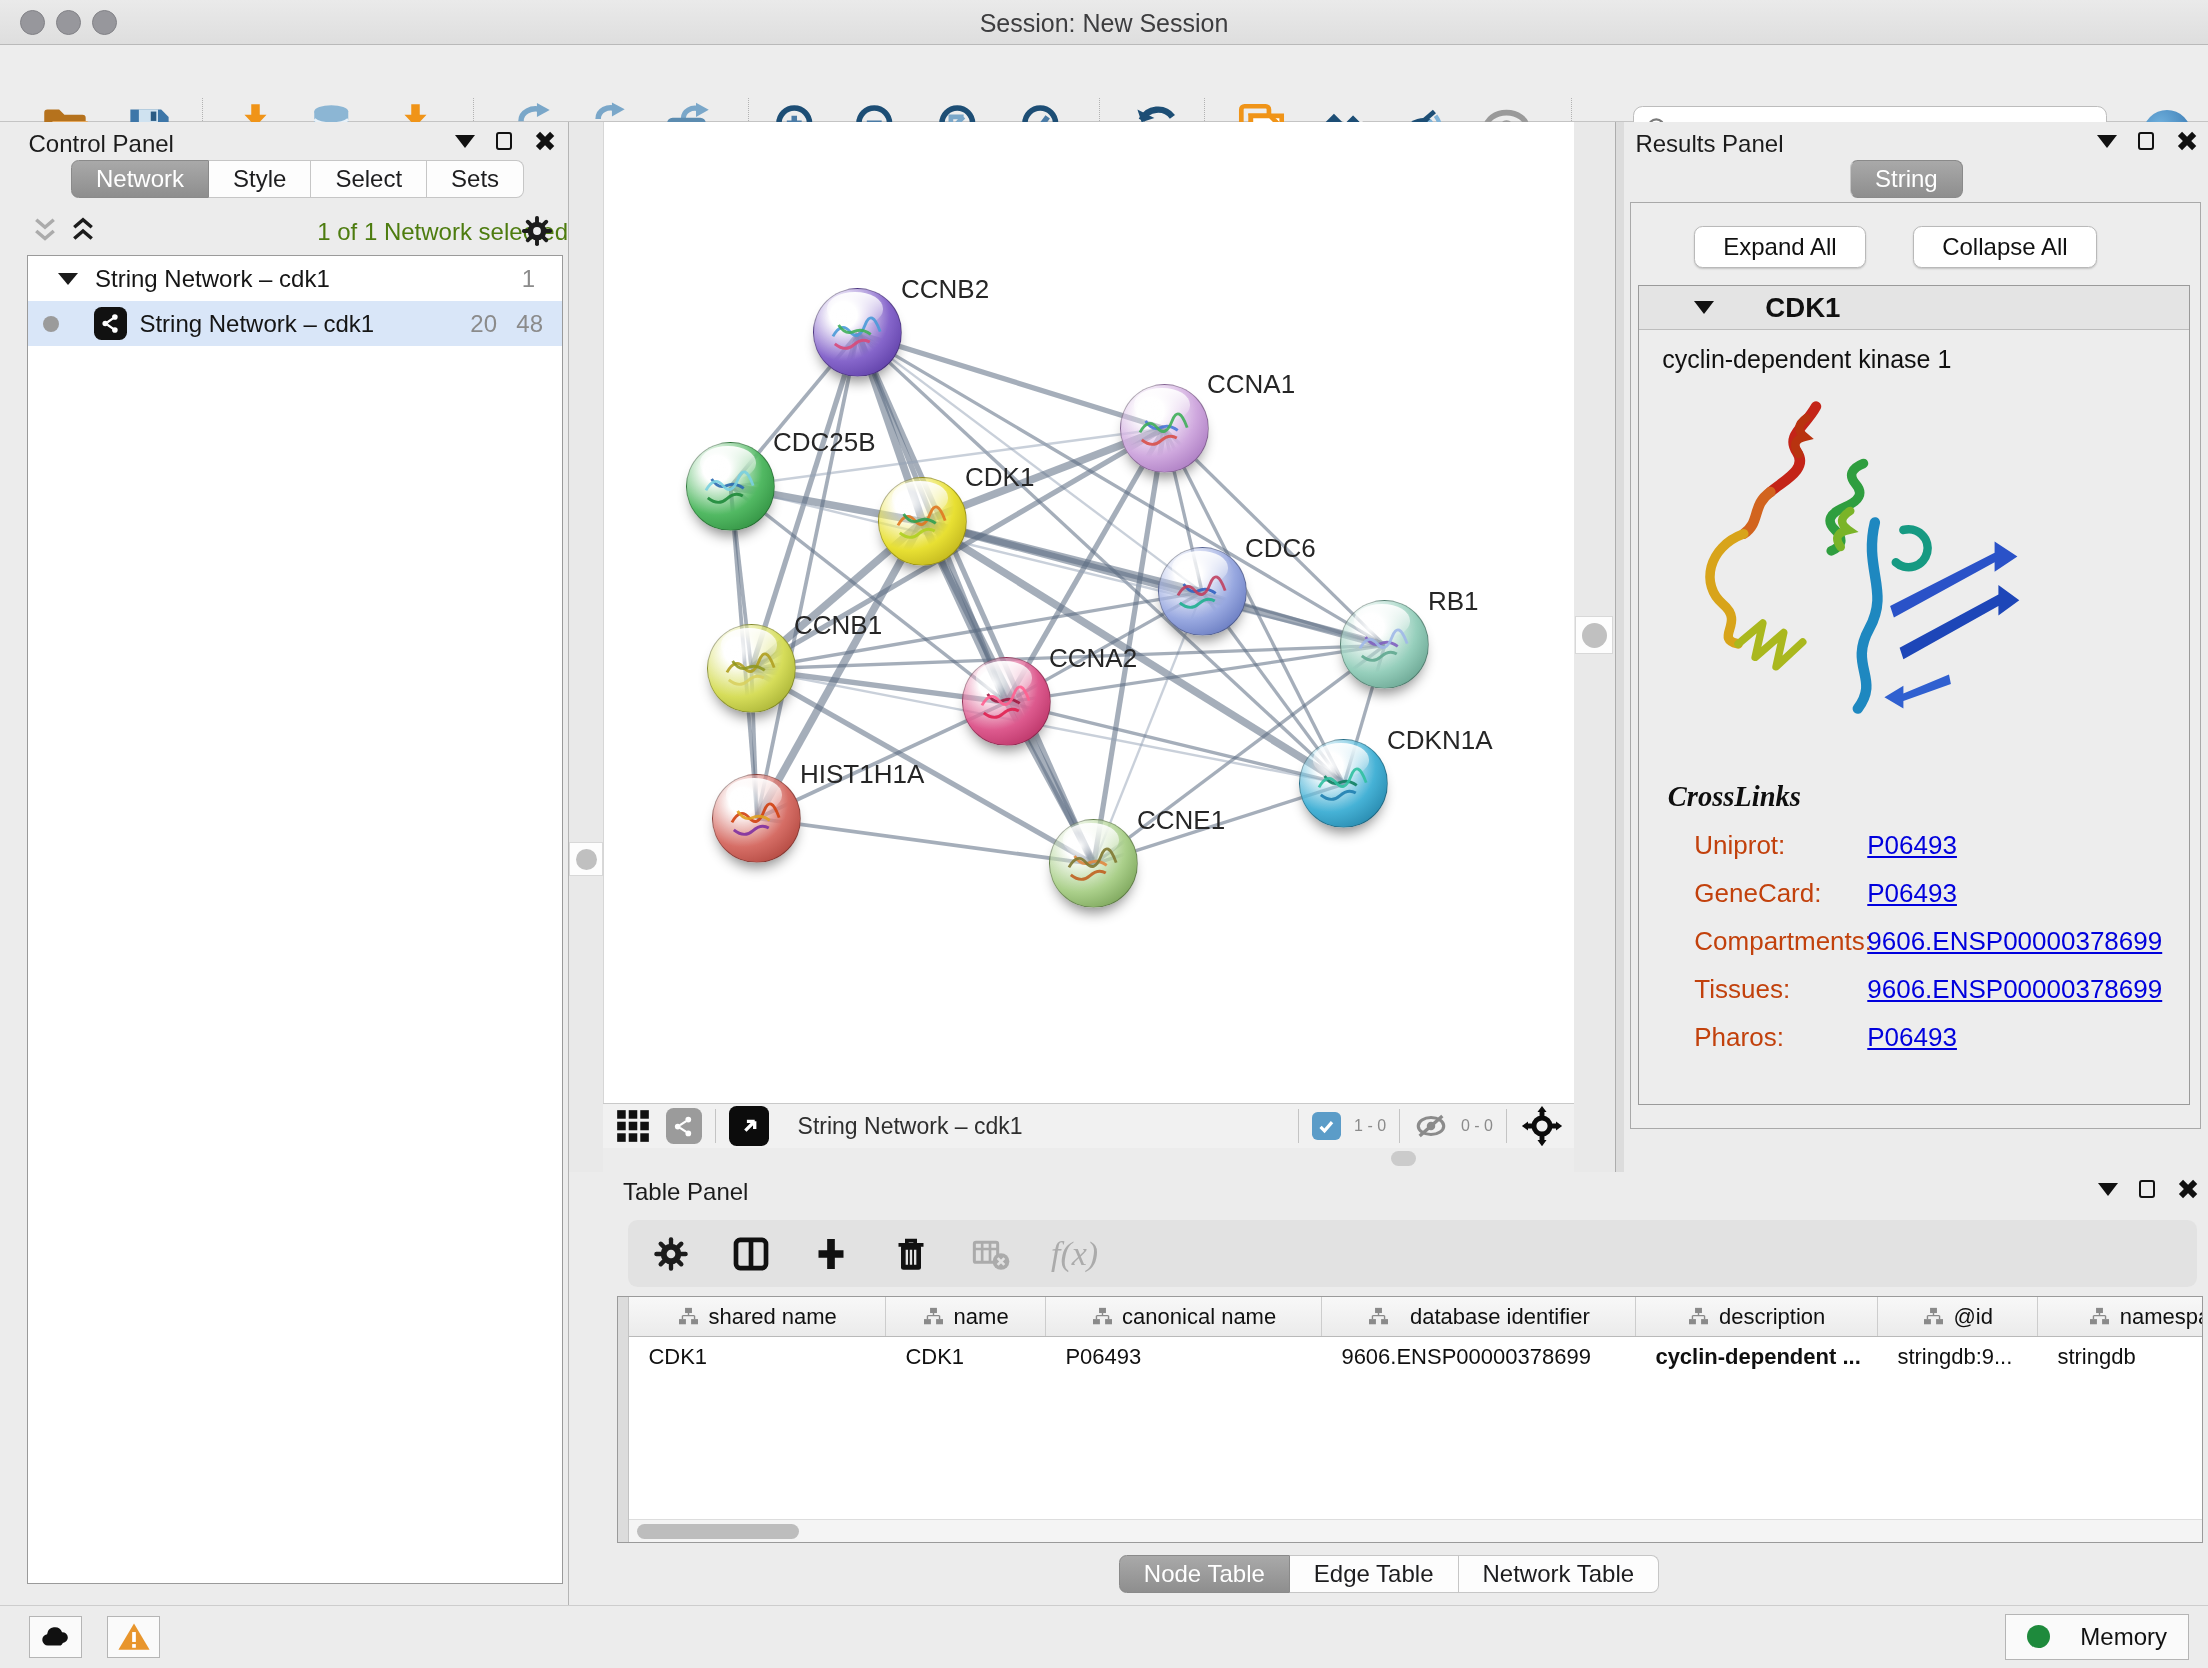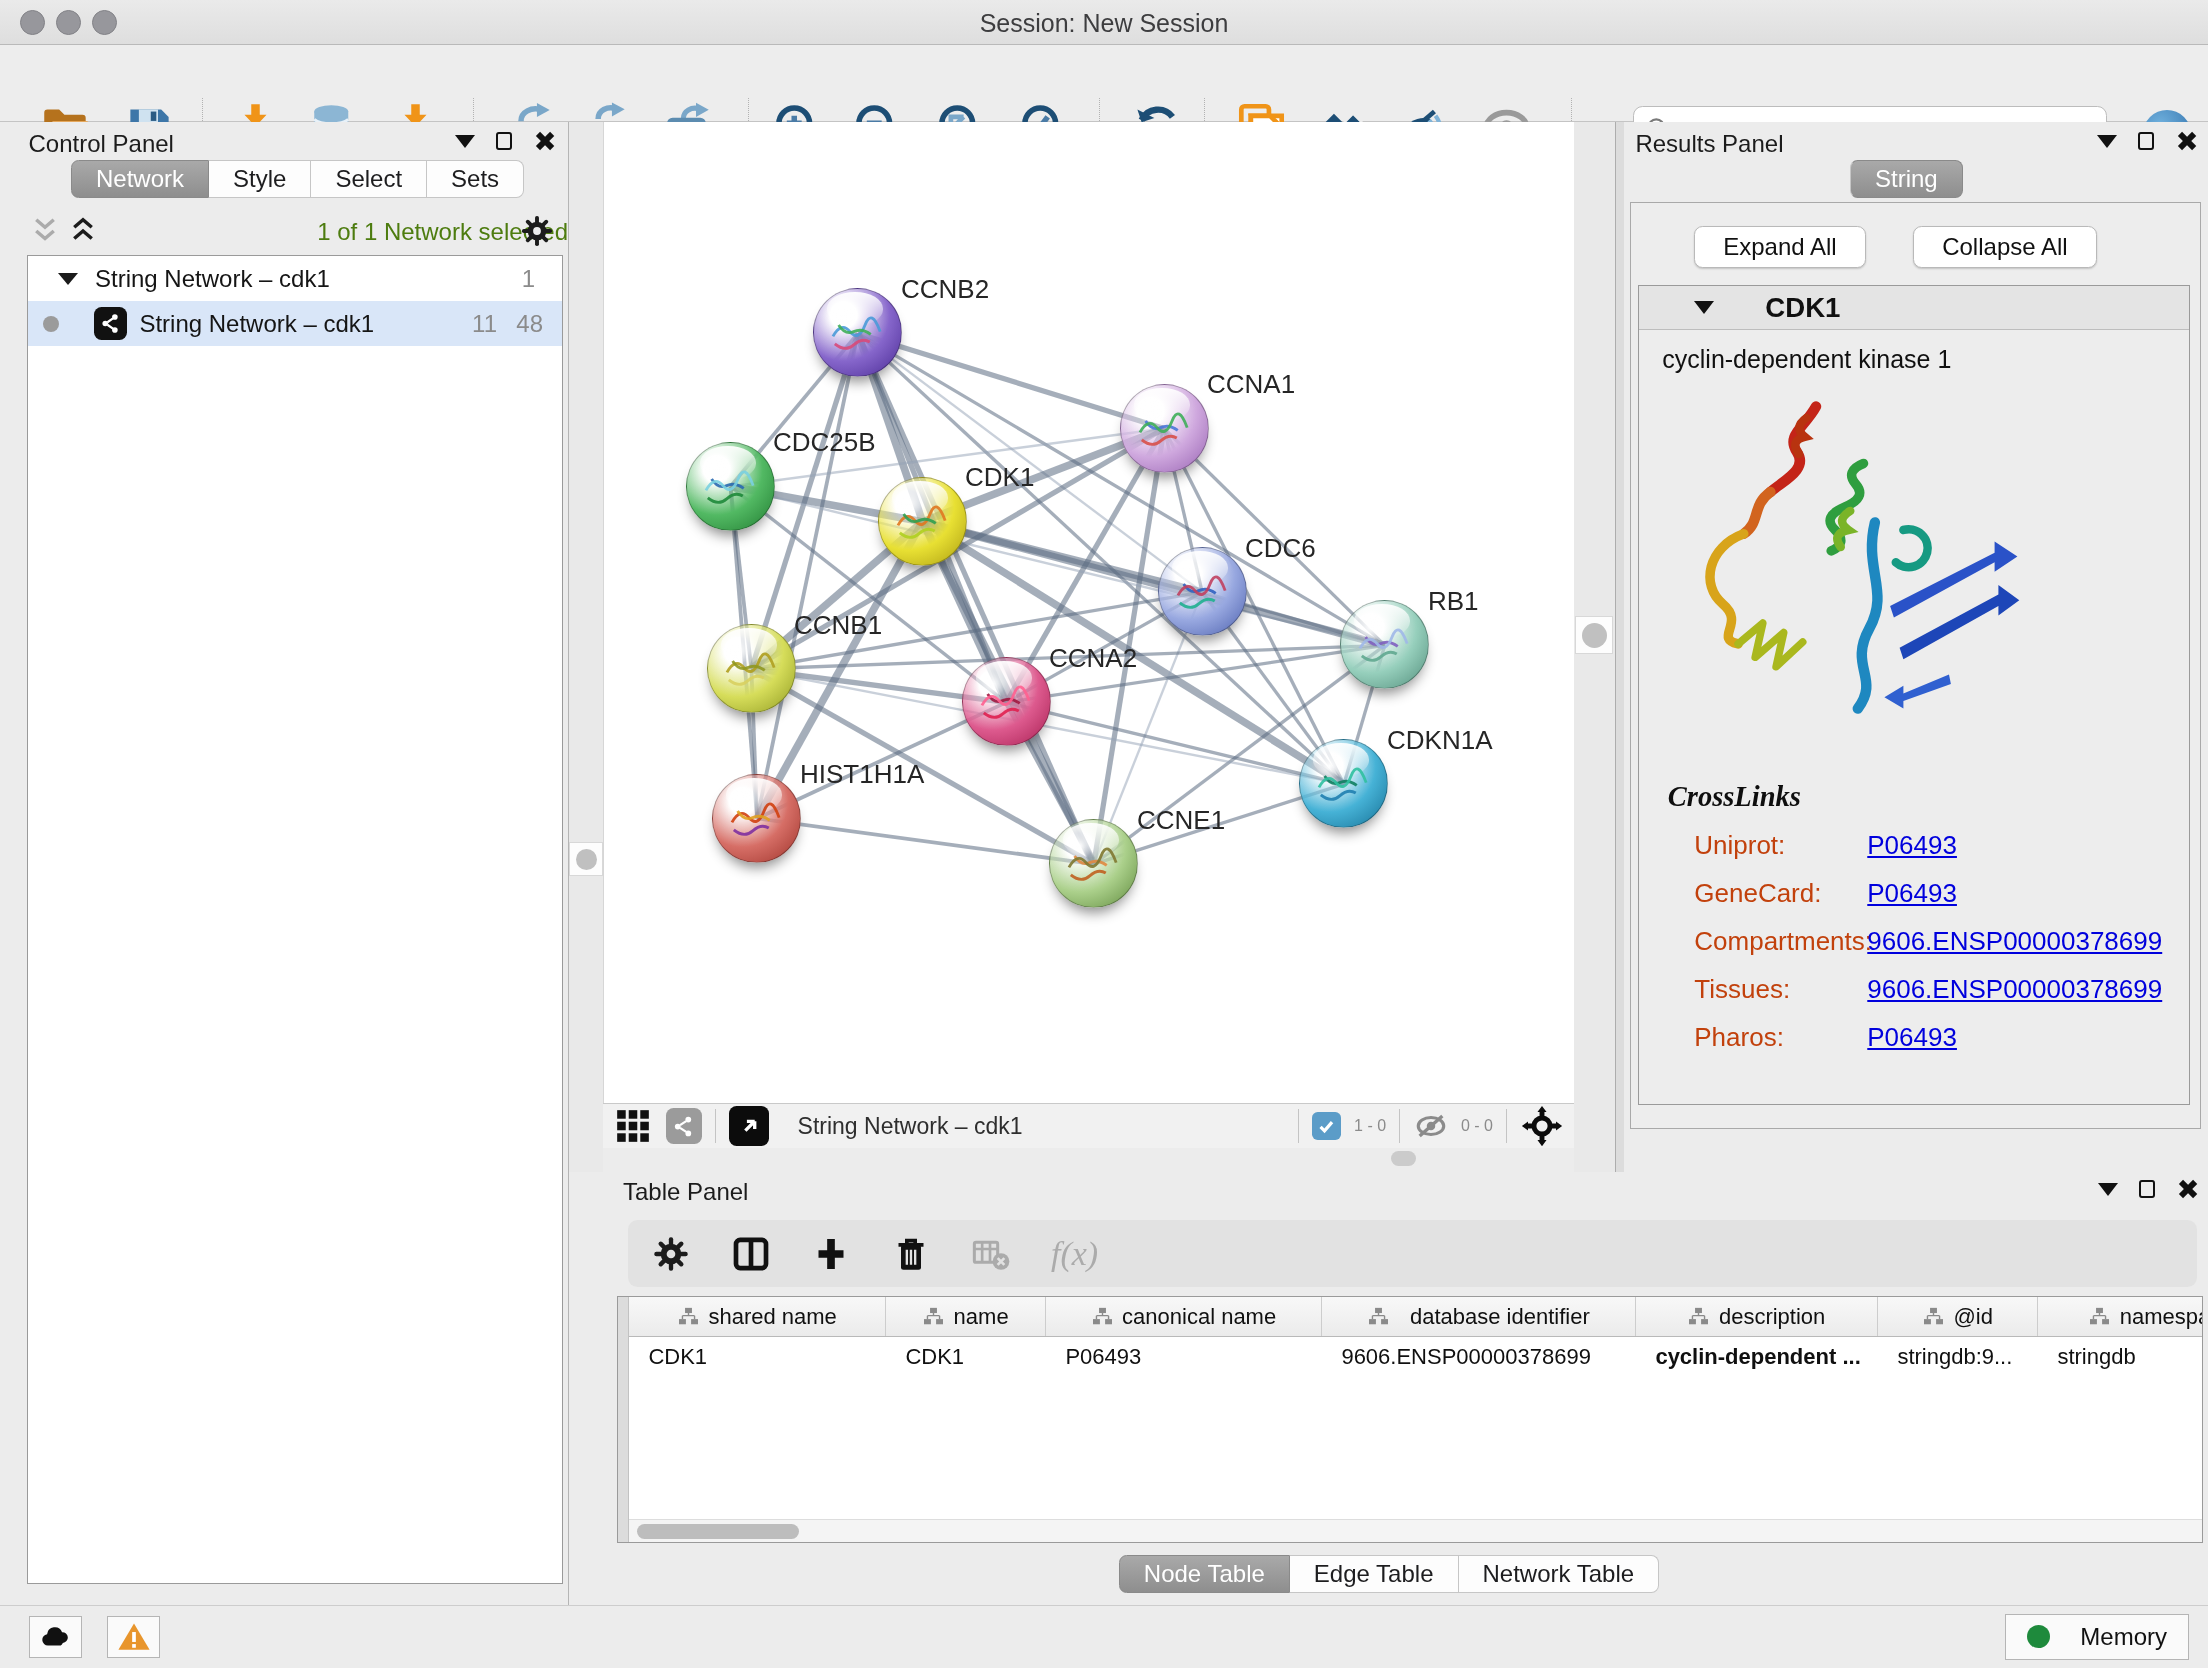--- a/index.html
+++ b/index.html
@@ -370,21 +370,21 @@
             <svg viewBox="0 0 24 24">
               <g fill="#fff">
                 <circle cx="6" cy="12" r="3.2"></circle>
                 <circle cx="17" cy="4.6" r="3.2"></circle>
                 <circle cx="17" cy="19.4" r="3.2"></circle>
               </g>
               <path d="M8.5 10.5L14.8 6.2M8.5 13.5L14.8 17.8" stroke="#fff" stroke-width="2.6"></path>
             </svg>
           </span>
           <span>String Network – cdk1</span>
-          <span class="tnum" style="right: 65px;">11</span>
+          <span class="tnum" style="right: 65px;">20</span>
           <span class="tnum" style="right: 19px;">48</span>
         </div>
       </div>
   </div>
 
   <div class="left-strip">
     <div class="knob" style="left:0;top:720px;width:34px;height:34px">
         <i style="width:21px;height:21px"></i>
       </div>
   </div>

